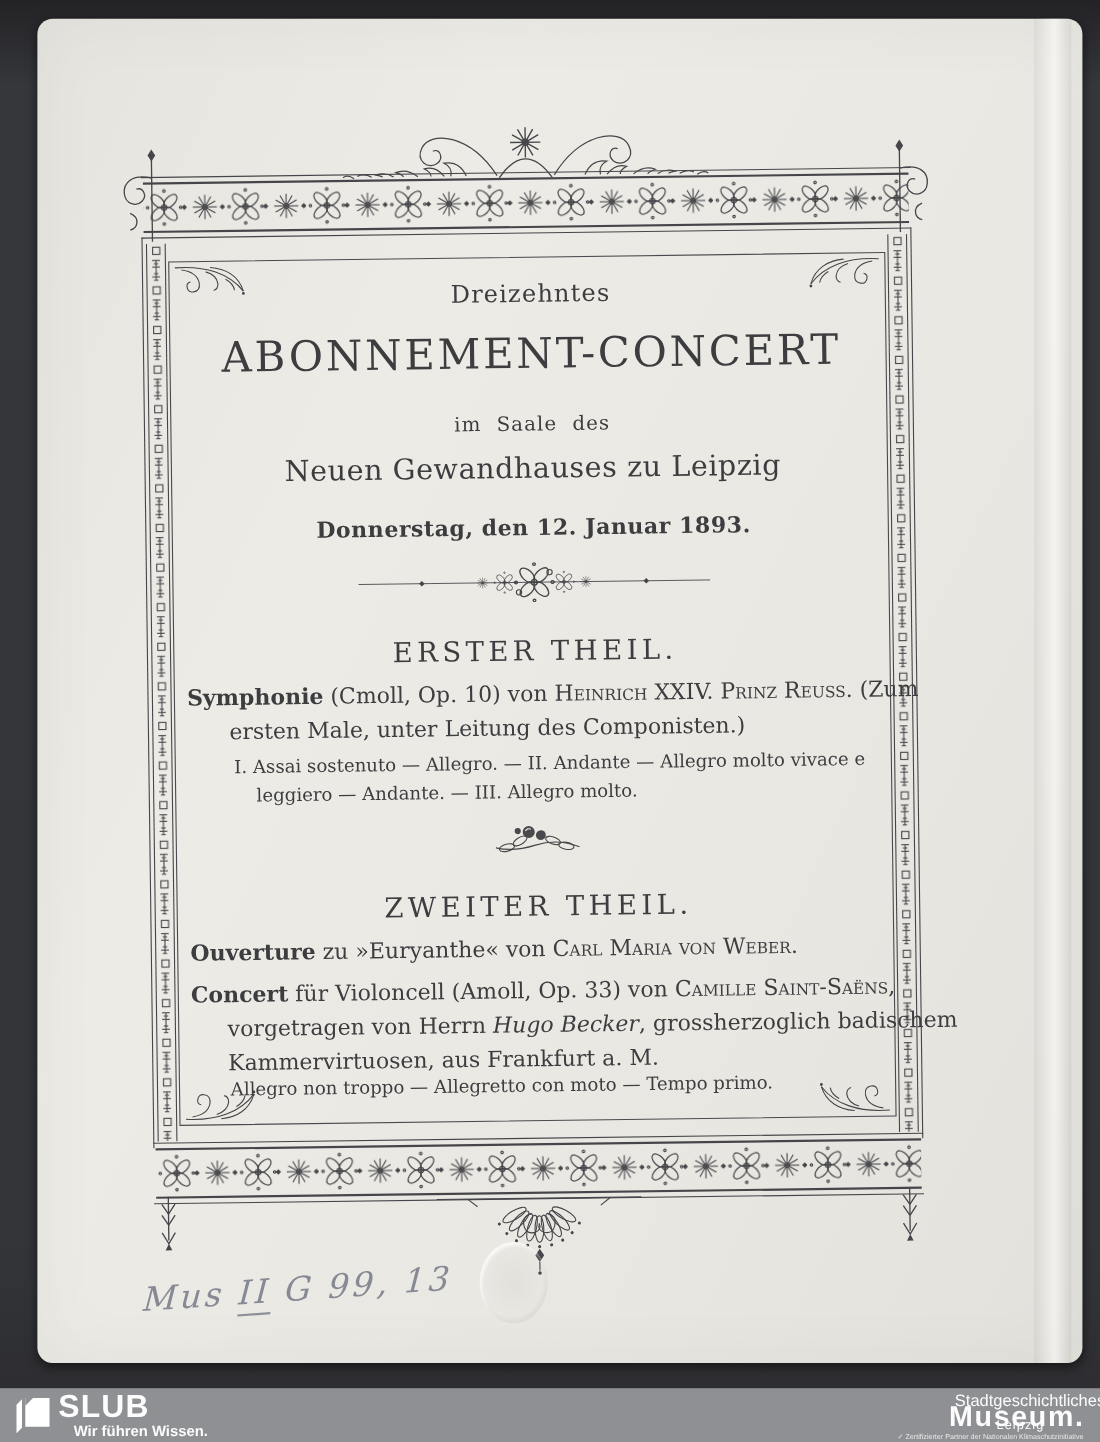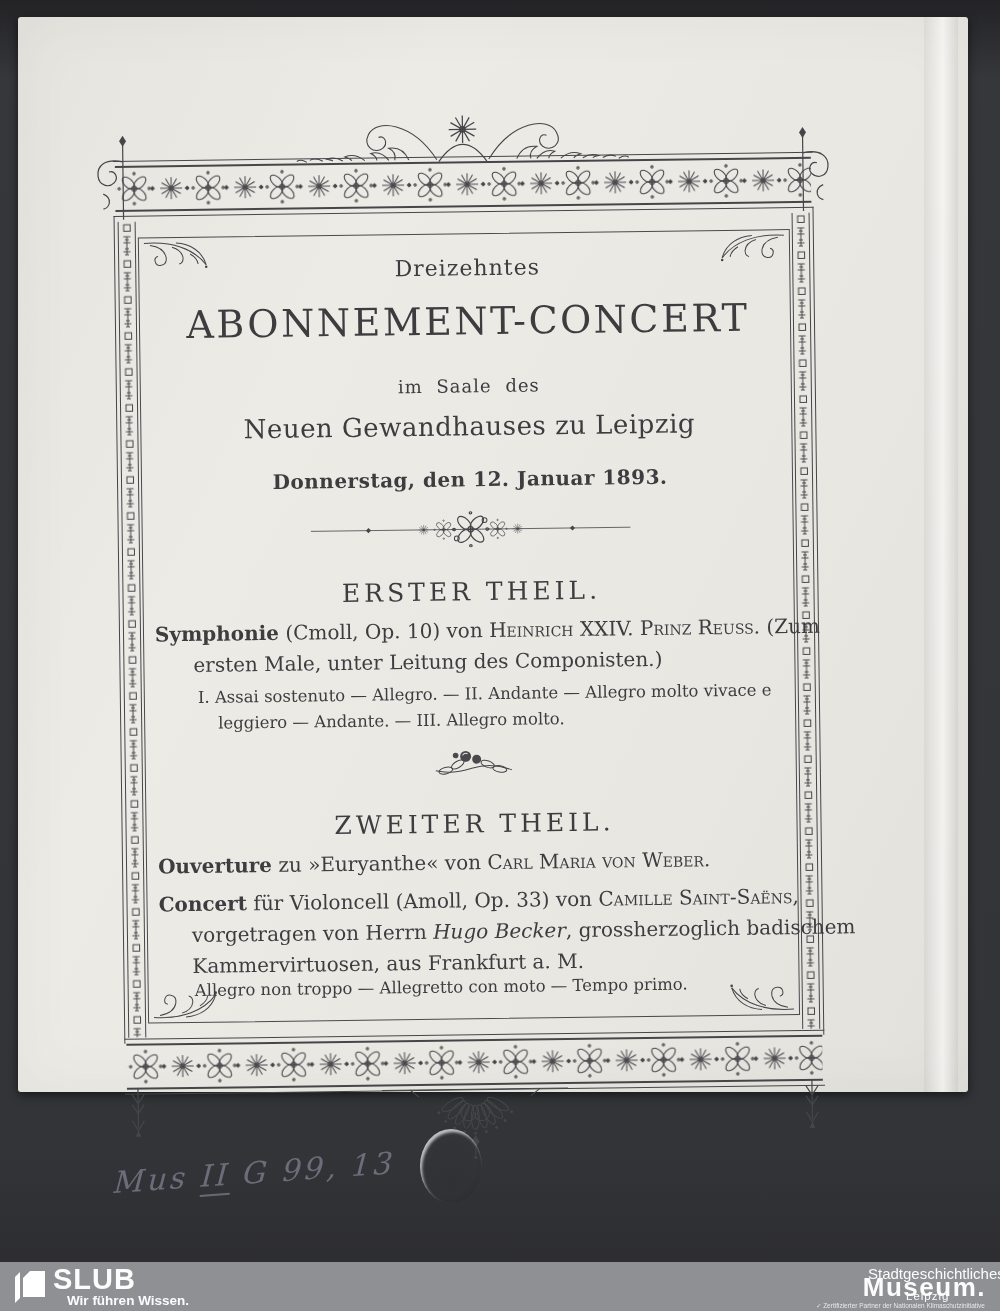--- a/index.html
+++ b/index.html
@@ -3,23 +3,23 @@
 <meta charset="utf-8">
 <style>
   html,body{margin:0;padding:0;}
   body{
     width:1000px;height:1311px;position:relative;overflow:hidden;
     background:linear-gradient(#232326,#36373b 6%,#333438 88%,#2b2b2e);
     font-family:"DejaVu Serif", serif;
   }
   
   .paper{
-    position:absolute;left:18px;top:17px;width:950px;height:1075px;
+    position:absolute;left:34px;top:17px;width:950px;height:1222px;
     background:linear-gradient(115deg,#e6e4df,#ecebe6 30%,#e9e7e2 70%,#e3e1dc);
-    border-radius:3px;
+    border-radius:14px;
     box-shadow:0 3px 10px rgba(0,0,0,.55), inset 0 0 60px rgba(90,80,60,.06);
   }
   .paper::after{ 
     content:"";position:absolute;top:0;bottom:0;right:10px;width:34px;
     background:linear-gradient(90deg,rgba(0,0,0,.045),rgba(255,255,255,.55) 55%,rgba(0,0,0,.05));
     pointer-events:none;
   }
   .print-layer{position:absolute;inset:0;transform:rotate(-0.75deg);}
   
   .frame{position:absolute;left:78px;top:116px;width:744px;height:1000px;}

